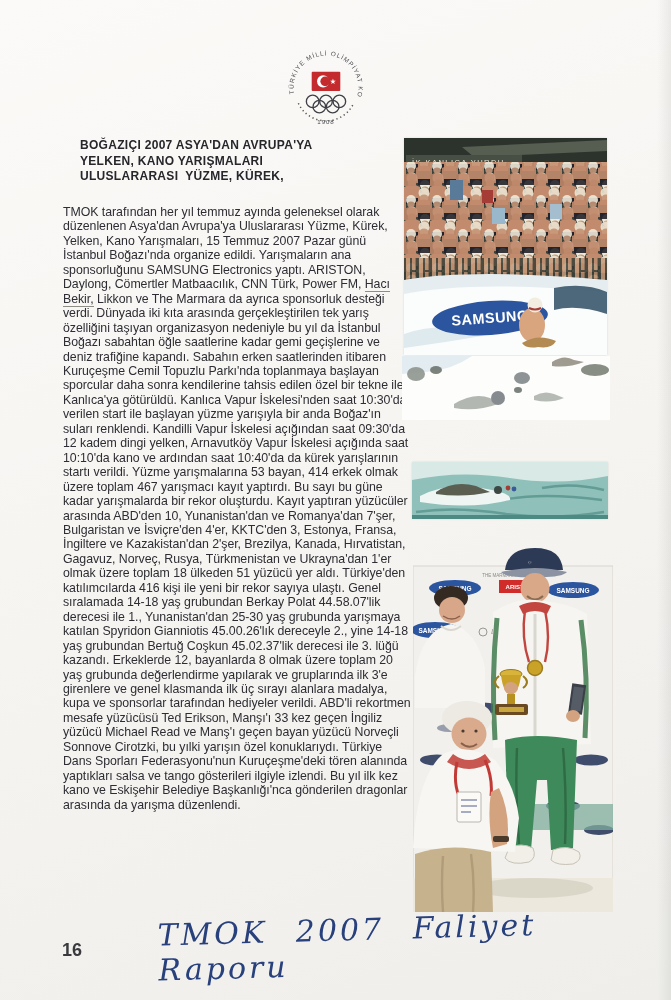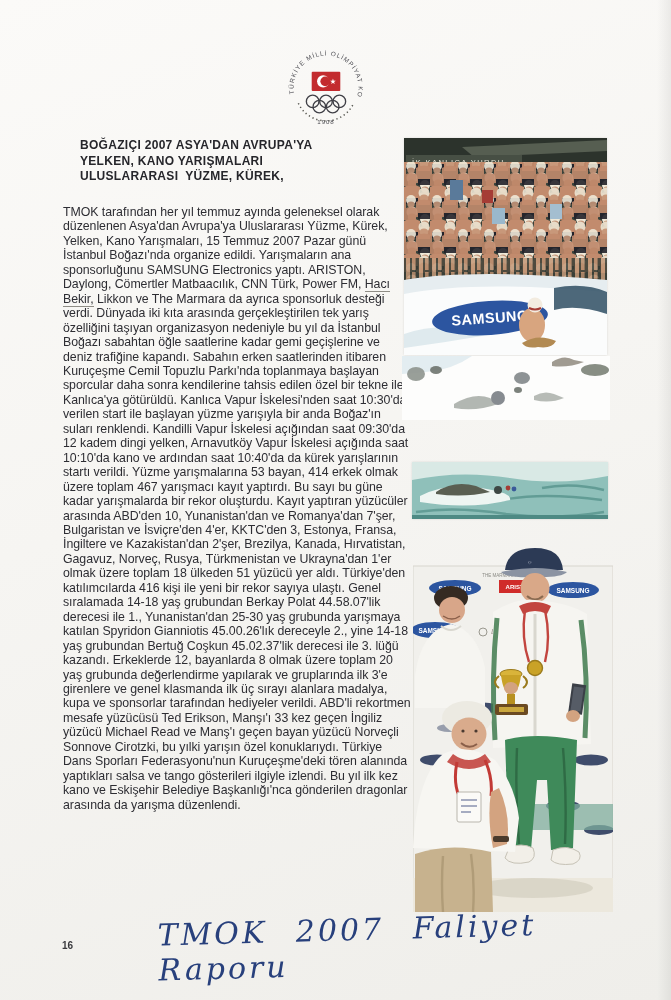--- a/index.html
+++ b/index.html
@@ -13,21 +13,21 @@
   .logo{position:absolute;left:285px;top:48px;width:82px;height:82px;}
   .heading{position:absolute;left:80px;top:138px;width:330px;
     font-weight:bold;font-size:12px;line-height:15.6px;letter-spacing:0.3px;color:#26262b;}
   .heading div{white-space:pre;}
   .bodycol{position:absolute;left:63px;top:205px;width:349px;
     font-size:12.35px;line-height:14.45px;letter-spacing:-0.05px;color:#2d2d33;text-align:left;}
   .uline{border-bottom:1.2px solid #8f8d86;}
   .photo{position:absolute;box-shadow:0 0 2px rgba(0,0,0,0.12);}
   .photo svg{display:block;}
   .photo-frameless{position:absolute;}
-  .pagenum{position:absolute;left:62px;top:940px;font-weight:bold;font-size:10px;color:#3a3a3e;}
+  .pagenum{position:absolute;left:62px;top:940px;font-weight:bold;font-size:18px;color:#3a3a3e;}
   .handwriting{
     position:absolute;left:158px;top:912px;width:400px;
     font-family:"DejaVu Serif",serif;font-style:italic;
     font-size:30px;color:#28407c;letter-spacing:3px;word-spacing:16px;
     transform:rotate(-1.6deg);
   }
   svg text{font-family:"Liberation Sans",sans-serif;}
 </style>
 </head>
 <body>

